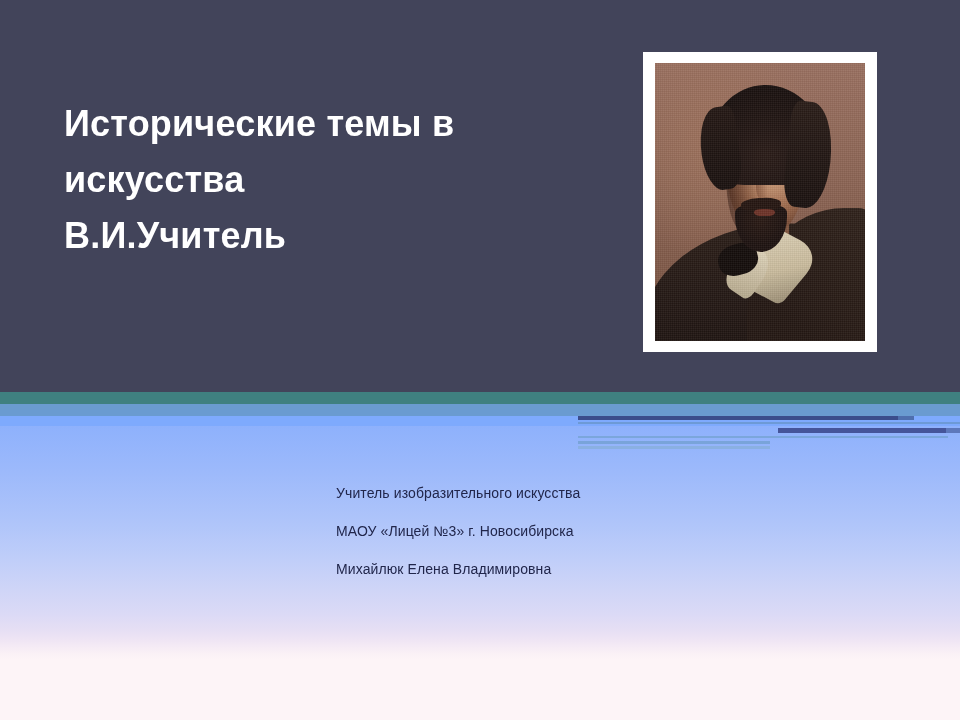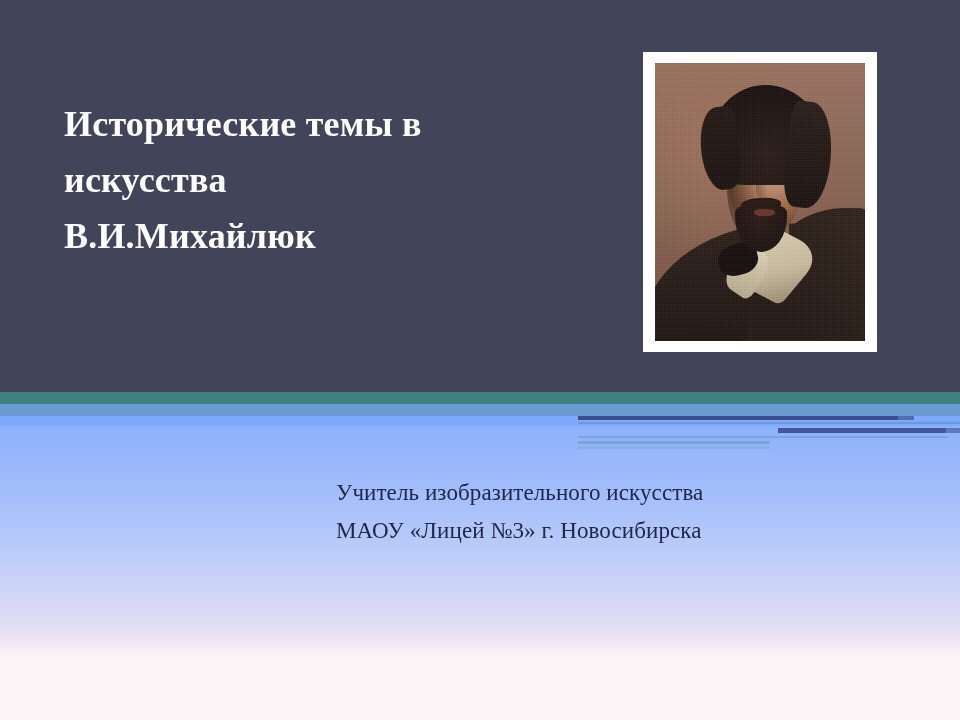--- a/index.html
+++ b/index.html
@@ -6,21 +6,21 @@
     margin: 0;
     padding: 0;
     background: #ffffff;
   }
 
   .slide {
     position: relative;
     width: 960px;
     height: 720px;
     overflow: hidden;
-    font-family: Liberation Serif, serif;
+    font-family: Liberation Sans, sans-serif;
     background: #737373;
   }
 
   
   .bg-gradient {
     position: absolute;
     left: 0;
     top: 0;
     width: 960px;
     height: 720px;
@@ -320,21 +320,21 @@
     border-radius: 30% 30% 60% 60% / 20% 20% 90% 90%;
   }
 
   
   .subtitle {
     position: absolute;
     left: 336px;
     top: 474px;
     width: 520px;
     color: #21264b;
-    font-size: 23px;
+    font-size: 14px;
     line-height: 38px;
     letter-spacing: 0.1px;
   }
   .subtitle .sline { display: block; white-space: nowrap; }
 </style>
 </head>
 <body>
 
 <div class="slide">
 
@@ -355,21 +355,21 @@
     <div class="deco-line deco-l3"></div>
     <div class="deco-line deco-l3b"></div>
     <div class="deco-line deco-l4"></div>
     <div class="deco-line deco-l5"></div>
     <div class="deco-line deco-l6"></div>
   </div>
 
   <div class="title">
     <span class="tline">Исторические темы в</span>
     <span class="tline">искусства</span>
-    <span class="tline">В.И.Михайлюк</span>
+    <span class="tline">В.И.Учитель</span>
   </div>
 
   <div class="portrait-frame">
     <div class="portrait-canvas" title="Автопортрет В.И.Сурикова">
       <div class="jacket"></div>
       <div class="jacket-right"></div>
       <div class="neck"></div>
       <div class="collar"></div>
       <div class="collar2"></div>
       <div class="bowtie"></div>
@@ -386,15 +386,16 @@
       <div class="hair"></div>
       <div class="hair-left"></div>
       <div class="hair-right"></div>
       <div class="grain"></div>
     </div>
   </div>
 
   <div class="subtitle">
     <span class="sline">Учитель изобразительного искусства</span>
     <span class="sline">МАОУ «Лицей №3» г. Новосибирска</span>
+    <span class="sline">Михайлюк Елена Владимировна</span>
   </div>
 
 </div>
 
 </body></html>

